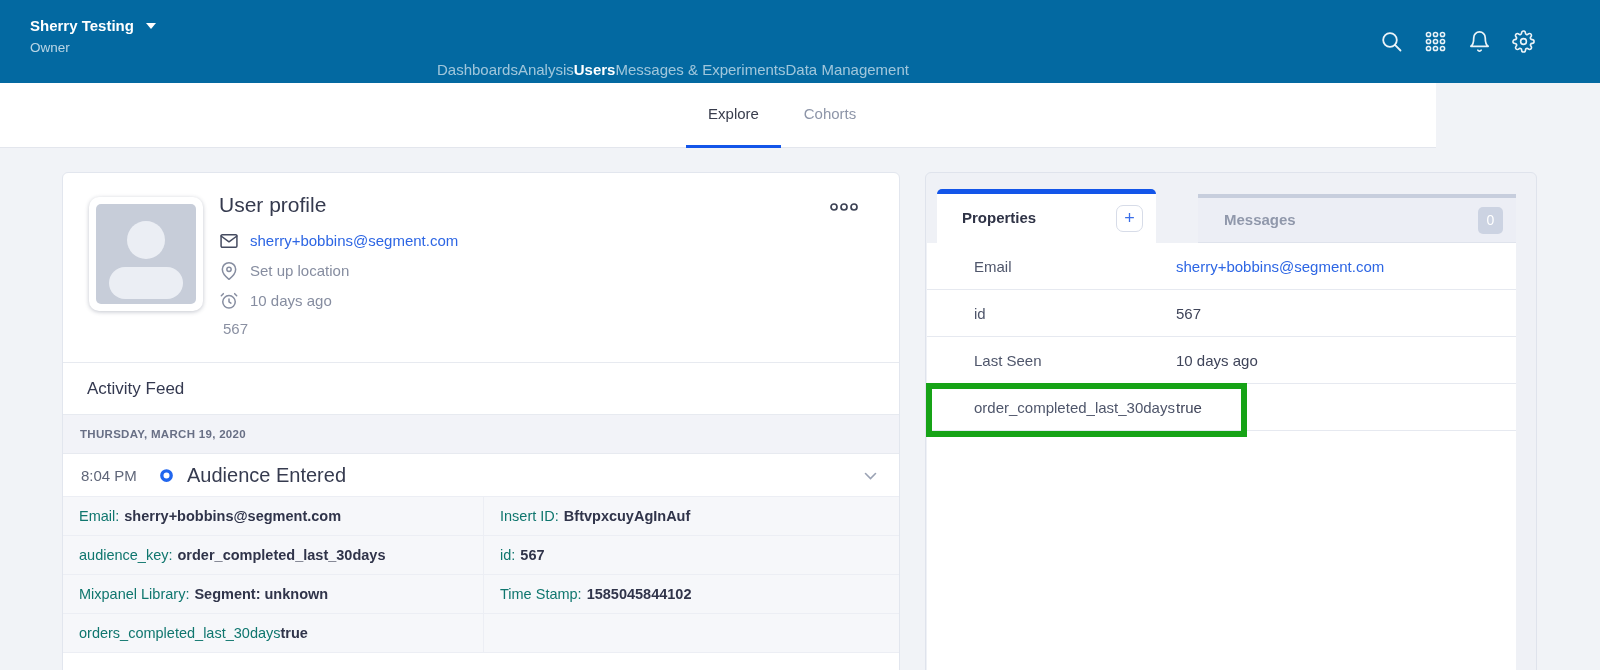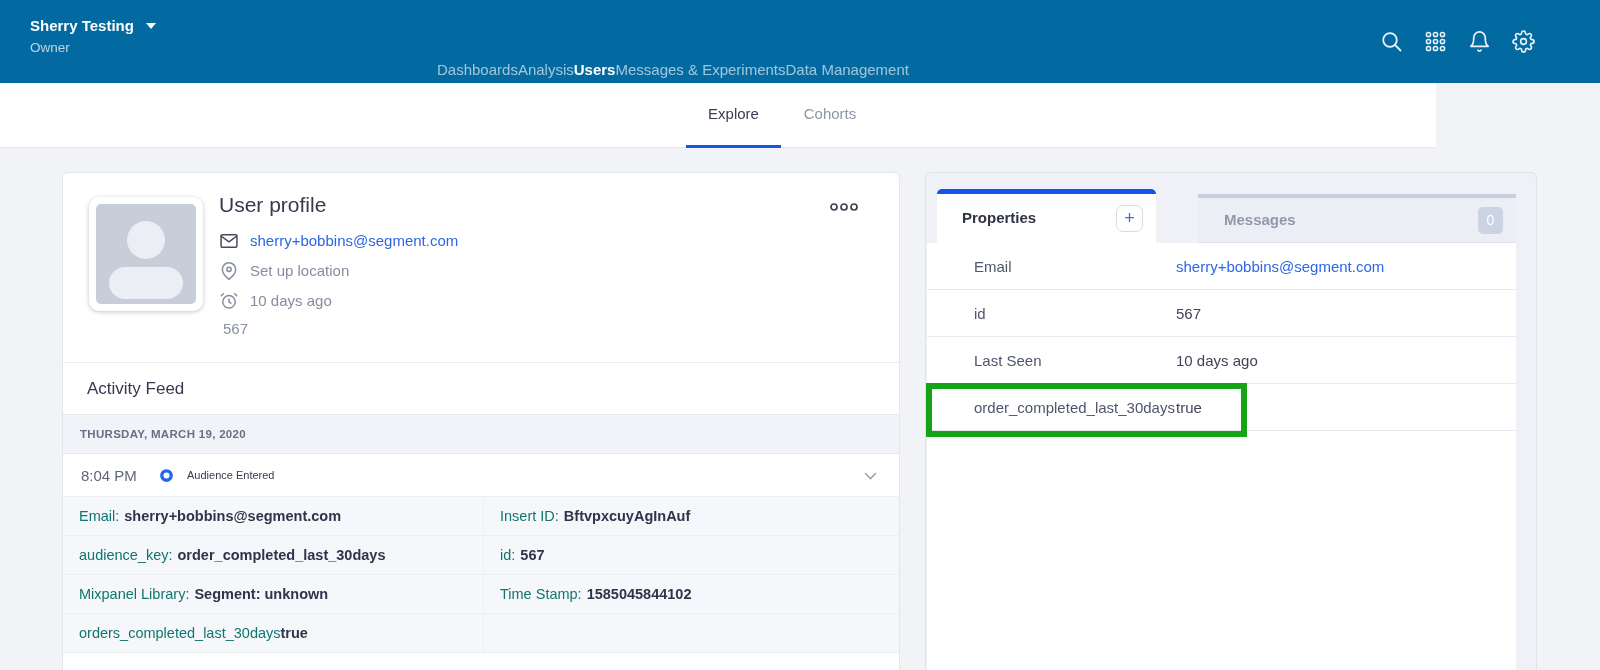--- a/index.html
+++ b/index.html
@@ -52,21 +52,21 @@
   .icon-gray { color:#868da0; }
   .email-link { color:#2d66e4; text-decoration:none; cursor:pointer; }
   .muted { color:#868da0; }
   .distinct-id { margin-left:4px; margin-top:2px; font-size:15px; color:#8a90a2; }
 
   
   .activity-header { position:absolute; left:0; top:189px; width:100%; height:53px; border-top:1px solid #e7eaf0; border-bottom:1px solid #e7eaf0; line-height:51px; padding-left:24px; font-size:17px; color:#343950; }
   .date-band { position:absolute; left:0; top:242px; width:100%; height:39px; background:#f2f3f8; border-bottom:1px solid #e7eaf0; line-height:39px; padding-left:17px; font-size:11.5px; font-weight:bold; letter-spacing:0.3px; color:#686f85; }
   .event-row { position:absolute; left:0; top:281px; width:100%; height:43px; background:#fff; border-bottom:1px solid #eceef4; display:flex; align-items:center; }
   .event-time { margin-left:18px; width:78px; font-size:15px; color:#5f6679; }
-  .event-name { margin-left:13px; font-size:11px; color:#363b4f; }
+  .event-name { margin-left:13px; font-size:20px; color:#363b4f; }
   .event-chevron { position:absolute; right:22px; top:18px; color:#9aa2b4; cursor:pointer; }
   .details-table { position:absolute; left:0; top:324px; width:100%; display:grid; grid-template-columns:421px 1fr; }
   .dcell { background:#f6f7fa; border-bottom:1px solid #eceef4; border-right:1px solid #eceef4; height:39px; line-height:38px; padding-left:16px; font-size:14.5px; white-space:nowrap; overflow:hidden; }
   .dcell:nth-child(2n) { border-right:none; }
   .dlabel { color:#0f766e; }
   .dvalue { font-weight:bold; color:#30344a; margin-left:5px; }
   .dvalue.no-gap { margin-left:0; }
 
   
   .prop-tab { position:absolute; left:11px; top:16px; width:219px; height:54px; background:#fff; border-top:5px solid #1355e9; border-radius:5px 5px 0 0; cursor:pointer; }

